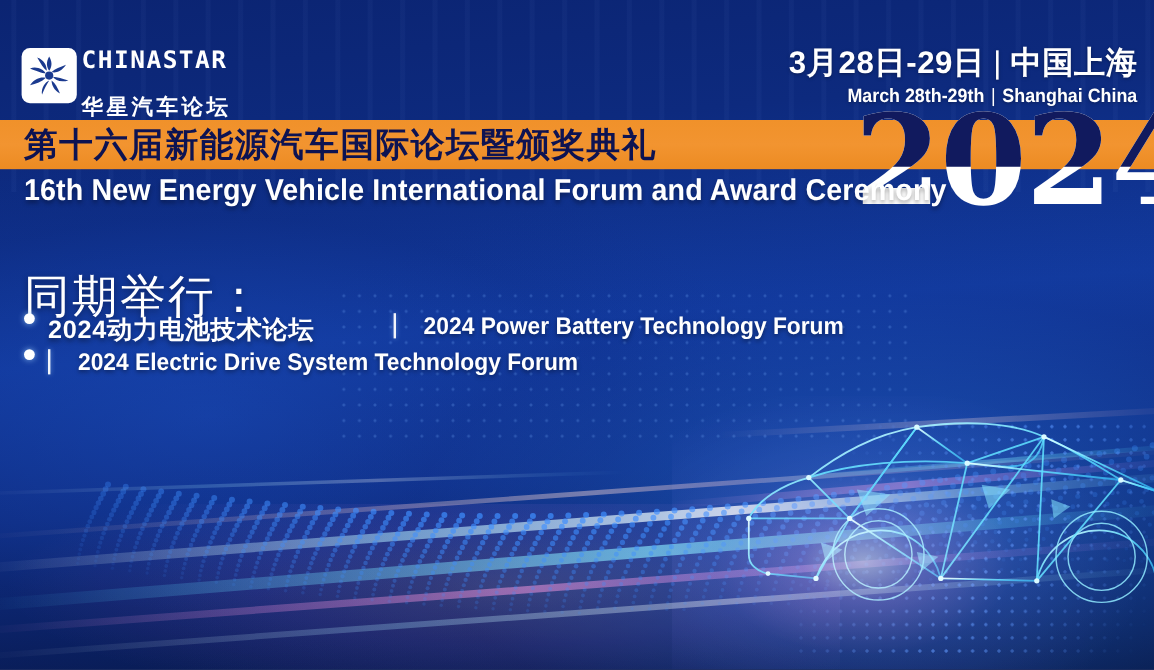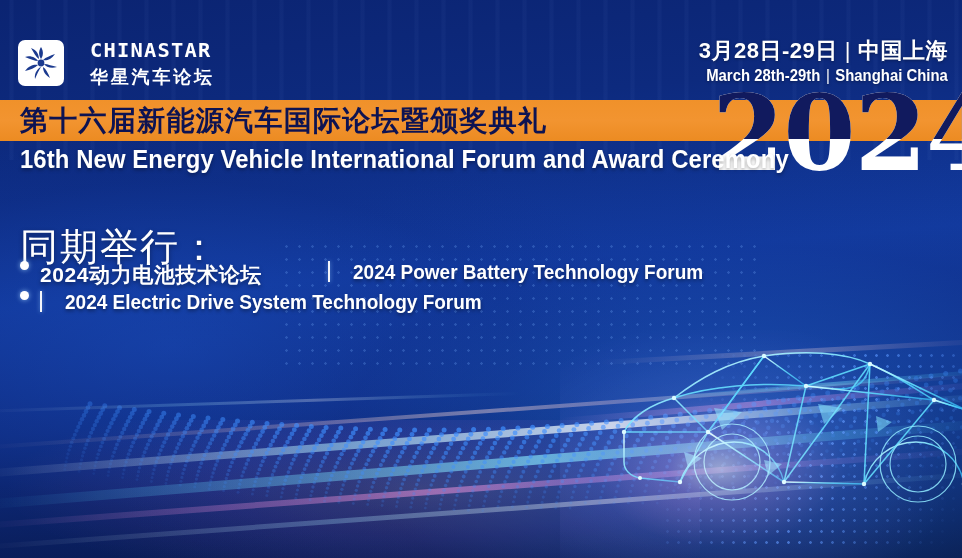--- a/index.html
+++ b/index.html
@@ -47,37 +47,37 @@
   }
   .dotfield-mid {
     position:absolute; left:280px; top:240px; width:480px; height:130px; pointer-events:none;
     background-image:radial-gradient(circle, rgba(120,175,255,0.55) 1px, rgba(0,0,0,0) 1.5px);
     background-size:13px 13px; opacity:.45;
   }
 
   
   .header { position:absolute; left:0; top:0; width:962px; height:100px; }
 
-  .logo { position:absolute; left:18px; top:40px; display:flex; align-items:flex-start; gap:26px; }
+  .logo { position:absolute; left:18px; top:40px; display:flex; align-items:flex-start; gap:4px; }
   .logo-mark {
     width:46px; height:46px; border-radius:7px; background:#ffffff;
     display:flex; align-items:center; justify-content:center; flex:0 0 auto;
   }
   .logo-text { display:flex; flex-direction:column; justify-content:center; line-height:1; }
   .logo-en {
     font-family:"DejaVu Sans Mono", monospace; font-weight:700; font-size:20px;
     letter-spacing:1.2px; color:#ffffff; transform:scaleX(1.02); transform-origin:left center;
   }
   .logo-cn {
-    font-size:18px; font-weight:700; color:#ffffff; letter-spacing:2.8px; margin-top:8px;
+    font-size:18px; font-weight:700; color:#ffffff; letter-spacing:2.8px; margin-top:20px;
   }
 
   .datebox { position:absolute; right:14px; top:38px; text-align:right; }
   .date-cn {
-    color:#ffffff; font-size:22px; font-weight:700; letter-spacing:.5px; line-height:1.15;
+    color:#ffffff; font-size:26px; font-weight:700; letter-spacing:.5px; line-height:1.15;
     text-shadow:0 1px 3px rgba(0,0,0,.35);
   }
   .date-cn .sep { margin:0 7px; font-weight:400; }
   .date-en {
     color:#ffffff; font-size:16px; font-weight:700; line-height:1.2; margin-top:3px;
     font-stretch:condensed; transform:scaleX(.93); transform-origin:right center;
     text-shadow:0 1px 3px rgba(0,0,0,.35);
   }
   .date-en .sep { margin:0 6px; font-weight:400; }
 

